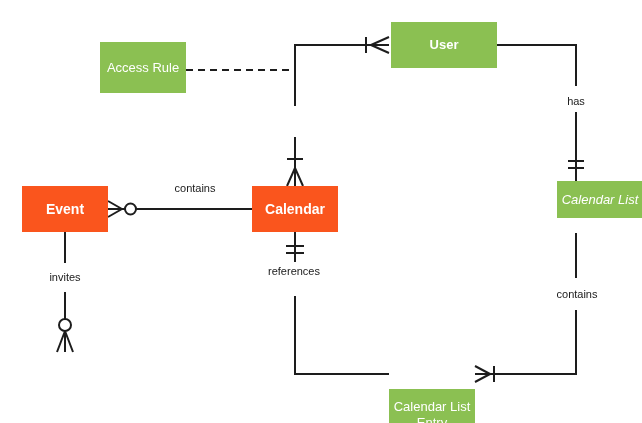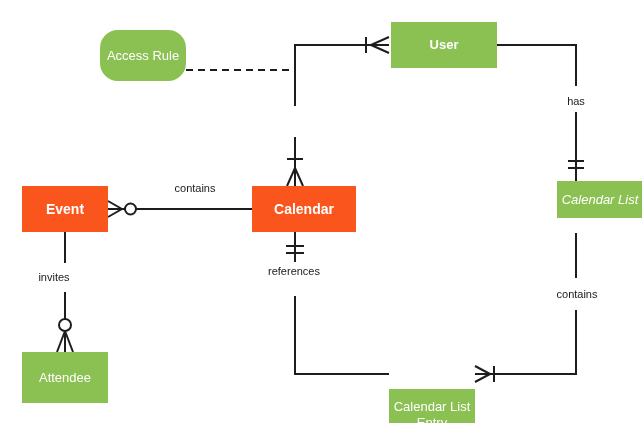--- a/index.html
+++ b/index.html
@@ -95,48 +95,45 @@
       <path d="M576,310 L576,374 L475,374"></path>
       <path d="M494,366 L494,382"></path>
       <path d="M490,374 L475,366 M490,374 L475,382"></path>
     </g>
   </svg>
 
   <div class="entity entity--orange" style="left:22px; top:186px; width:86px; height:46px;">
     <span>Event</span>
   </div>
 
-  <div class="entity entity--orange" style="left:252px; top:186px; width:104px; height:46px;">
+  <div class="entity entity--orange" style="left:252px; top:186px; width:86px; height:46px;">
     <span>Calendar</span>
   </div>
 
   <div class="entity entity--green" style="left:391px; top:22px; width:106px; height:46px;font-weight:bold;">
     <span>User</span>
   </div>
 
-  <div class="entity entity--green" style="left:100px; top:30px; width:86px; height:51px;border-radius:18px;">
+  <div class="entity entity--green" style="left:100px; top:42px; width:86px; height:51px;">
     <span>Access Rule</span>
   </div>
 
   <div class="entity entity--green" style="left:557px; top:181px; width:86px; height:37px;font-style:italic;">
     <span>Calendar List</span>
   </div>
 
-  <div class="entity entity--green" style="left:22px; top:352px; width:86px; height:51px;">
-    <span>Attendee</span>
-  </div>
 
   <div class="entity entity--green" style="left:389px; top:352px; width:86px; height:51px;margin-top:37px;">
     <span>Calendar List Entry</span>
   </div>
 
 
   <div class="rel-label" style="left:576px; top:101px;">has</div>
 
   <div class="rel-label" style="left:195px; top:188px;">contains</div>
 
-  <div class="rel-label" style="left:54px; top:277px;">invites</div>
+  <div class="rel-label" style="left:65px; top:277px;">invites</div>
 
   <div class="rel-label" style="left:294px; top:271px;text-align:right;">references</div>
 
   <div class="rel-label" style="left:577px; top:294px;">contains</div>
 
 </div>
 
 </body></html>

